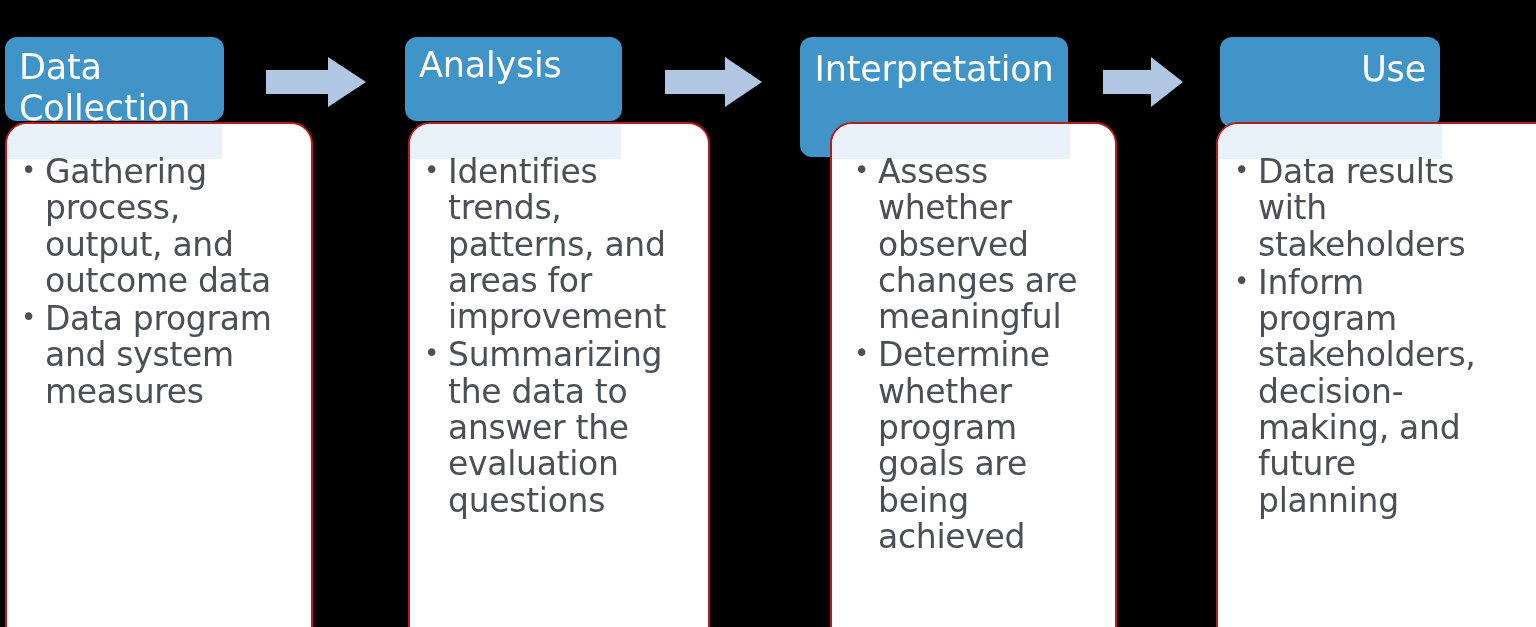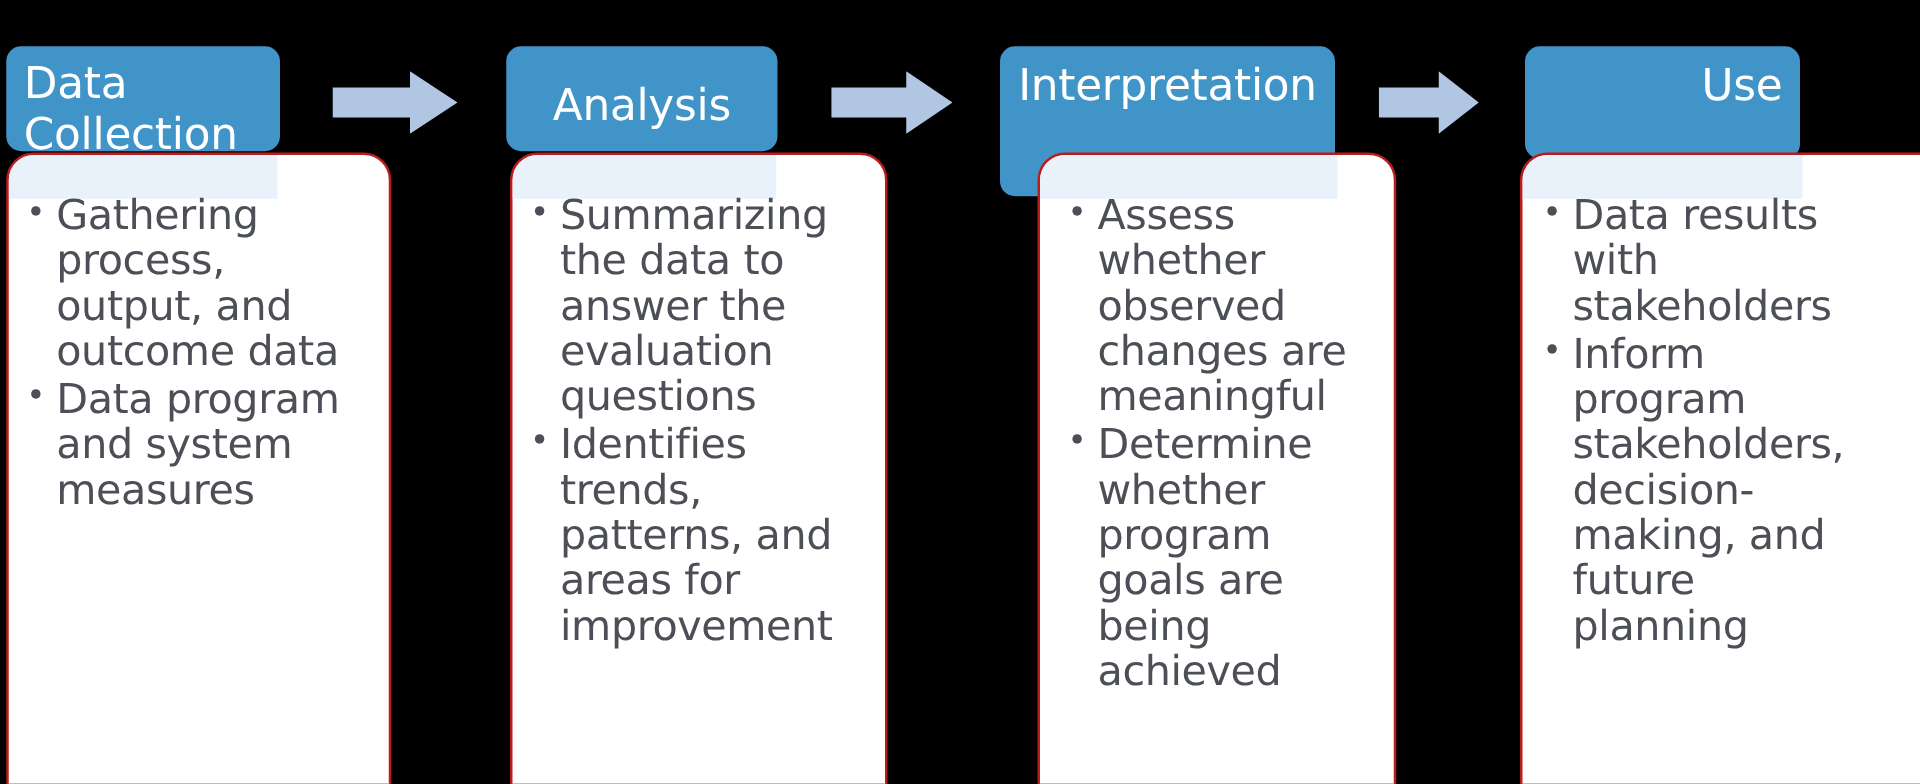--- a/index.html
+++ b/index.html
@@ -109,28 +109,28 @@
       <li class="bullet">Data program and system measures</li>
     </ul>
   </div>
 
   <div class="arrow" style="left:266px; top:25px; width:100px; height:50px;">
     <svg width="100" height="50" viewBox="0 0 100 50" xmlns="http://www.w3.org/2000/svg">
       <polygon points="0,13 62,13 62,0 100,25 62,50 62,37 0,37" fill="#b0c6e2"></polygon>
     </svg>
   </div>
 
-  <div class="card-header" style="left:405px; top:5px; width:217px; height:84px; padding-top:28px;text-align:center;">
+  <div class="card-header" style="left:405px; top:5px; width:217px; height:84px; padding-top:8px;">
     <div class="card-header-title">Analysis</div>
   </div>
   <div class="card-body" style="left:408px; top:90px; width:302px; height:532px;">
     <div class="overlap-tint" style="width:211px; height:35px;"></div>
     <ul class="bullets" style="padding:30px 16px 0 12px;">
+      <li class="bullet">Identifies trends, patterns, and areas for improvement</li>
       <li class="bullet">Summarizing the data to answer the evaluation questions</li>
-      <li class="bullet">Identifies trends, patterns, and areas for improvement</li>
     </ul>
   </div>
 
   <div class="arrow" style="left:665px; top:25px; width:97px; height:50px;">
     <svg width="97" height="50" viewBox="0 0 97 50" xmlns="http://www.w3.org/2000/svg">
       <polygon points="0,13 60,13 60,0 97,25 60,50 60,37 0,37" fill="#b0c6e2"></polygon>
     </svg>
   </div>
 
   <div class="card-header" style="left:800px; top:5px; width:268px; height:120px; padding-top:12px;text-align:center;">

